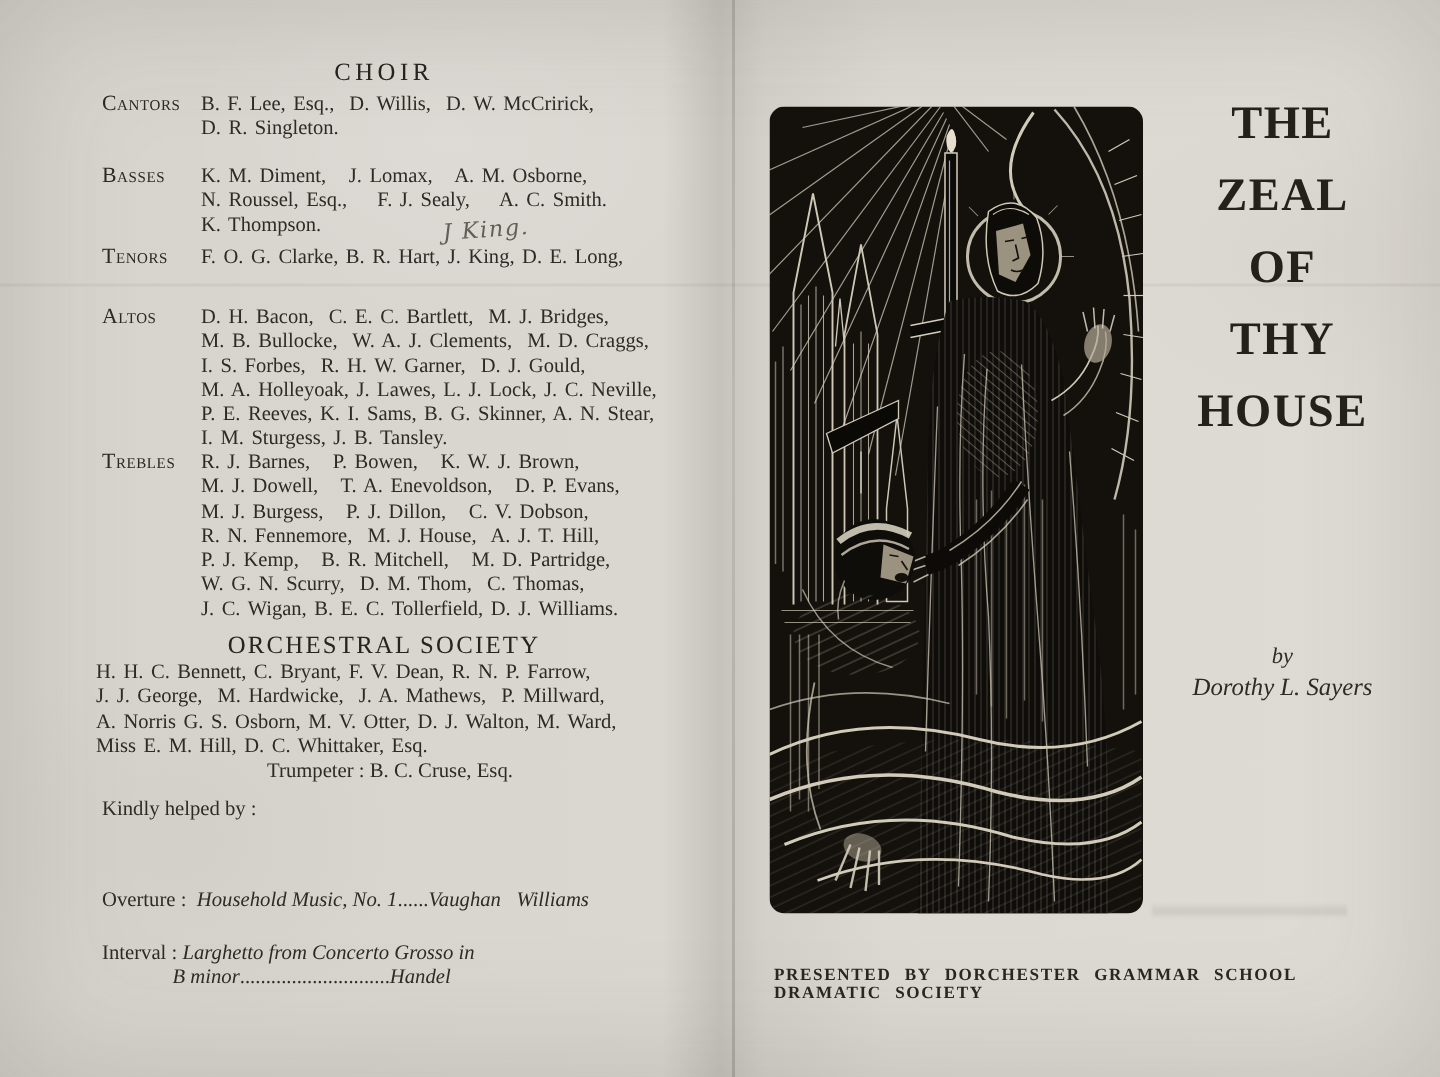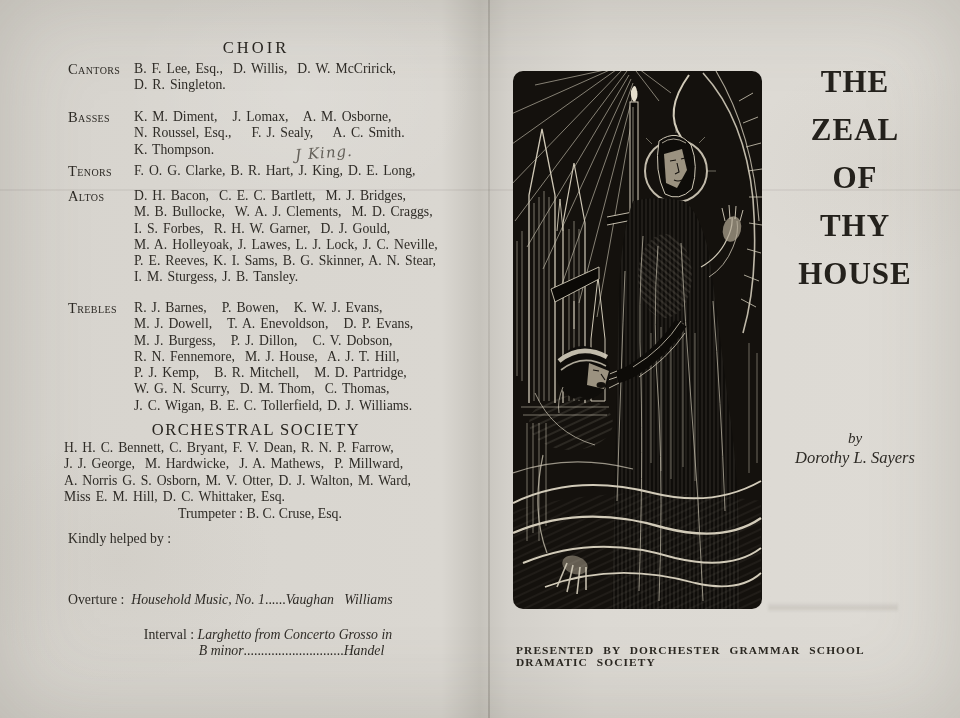--- a/index.html
+++ b/index.html
@@ -37,21 +37,21 @@
   }
   .names{flex:1;}
   .ln{white-space:pre;font-size:13.7px;line-height:16.3px;word-spacing:1.6px;}
   .block-lines .ln{line-height:16.4px;}
   #orch-lines{position:absolute;left:64px;top:440px;width:400px;}
   #trumpeter{position:absolute;left:64px;top:506px;width:392px;text-align:center;
     font-size:13.8px;}
   #helpers{position:absolute;left:68px;top:531px;width:404px;display:flex;}
   #helpers .lbl2{flex:0 0 127px;font-size:13.8px;line-height:16.4px;}
   #overture{position:absolute;left:68px;top:592px;width:400px;font-size:13.8px;white-space:pre;}
-  #interval{position:absolute;left:68px;top:627px;width:400px;font-size:13.8px;text-align:center;}
+  #interval{position:absolute;left:68px;top:627px;width:400px;font-size:13.8px;}
   #interval .row2{margin-left:47px;white-space:pre;}
   .it{font-style:italic;}
   #annotation{
     position:absolute;left:295px;top:144px;
     font-family:"DejaVu Serif", serif;font-style:italic;font-size:15px;
     color:#4e4a43;transform:rotate(-4deg);letter-spacing:1px;opacity:.85;
   }
 
   
   #illustration{position:absolute;left:513px;top:71px;width:249px;height:538px;}
@@ -100,36 +100,36 @@
 
   <div id="annotation">J King.</div>
 
   <div class="section" style="top:163px">
     <div class="lbl">Tenors</div>
     <div class="names">
       <div class="ln">F. O. G. Clarke, B. R. Hart, J. King, D. E. Long,</div>
     </div>
   </div>
 
-  <div class="section" style="top:188px">
+  <div class="section" style="top:203px">
     <div class="lbl">Altos</div>
     <div class="names">
       <div class="ln">D. H. Bacon,  C. E. C. Bartlett,  M. J. Bridges,</div>
       <div class="ln">M. B. Bullocke,  W. A. J. Clements,  M. D. Craggs,</div>
       <div class="ln">I. S. Forbes,  R. H. W. Garner,  D. J. Gould,</div>
       <div class="ln">M. A. Holleyoak, J. Lawes, L. J. Lock, J. C. Neville,</div>
       <div class="ln">P. E. Reeves, K. I. Sams, B. G. Skinner, A. N. Stear,</div>
       <div class="ln">I. M. Sturgess, J. B. Tansley.</div>
     </div>
   </div>
 
   <div class="section" style="top:300px">
     <div class="lbl">Trebles</div>
     <div class="names">
-      <div class="ln">R. J. Barnes,   P. Bowen,   K. W. J. Evans,</div>
+      <div class="ln">R. J. Barnes,   P. Bowen,   K. W. J. Brown,</div>
       <div class="ln">M. J. Dowell,   T. A. Enevoldson,   D. P. Evans,</div>
       <div class="ln">M. J. Burgess,   P. J. Dillon,   C. V. Dobson,</div>
       <div class="ln">R. N. Fennemore,  M. J. House,  A. J. T. Hill,</div>
       <div class="ln">P. J. Kemp,   B. R. Mitchell,   M. D. Partridge,</div>
       <div class="ln">W. G. N. Scurry,  D. M. Thom,  C. Thomas,</div>
       <div class="ln">J. C. Wigan, B. E. C. Tollerfield, D. J. Williams.</div>
     </div>
   </div>
 
   <div class="heading" id="orch-heading">ORCHESTRAL SOCIETY</div>

